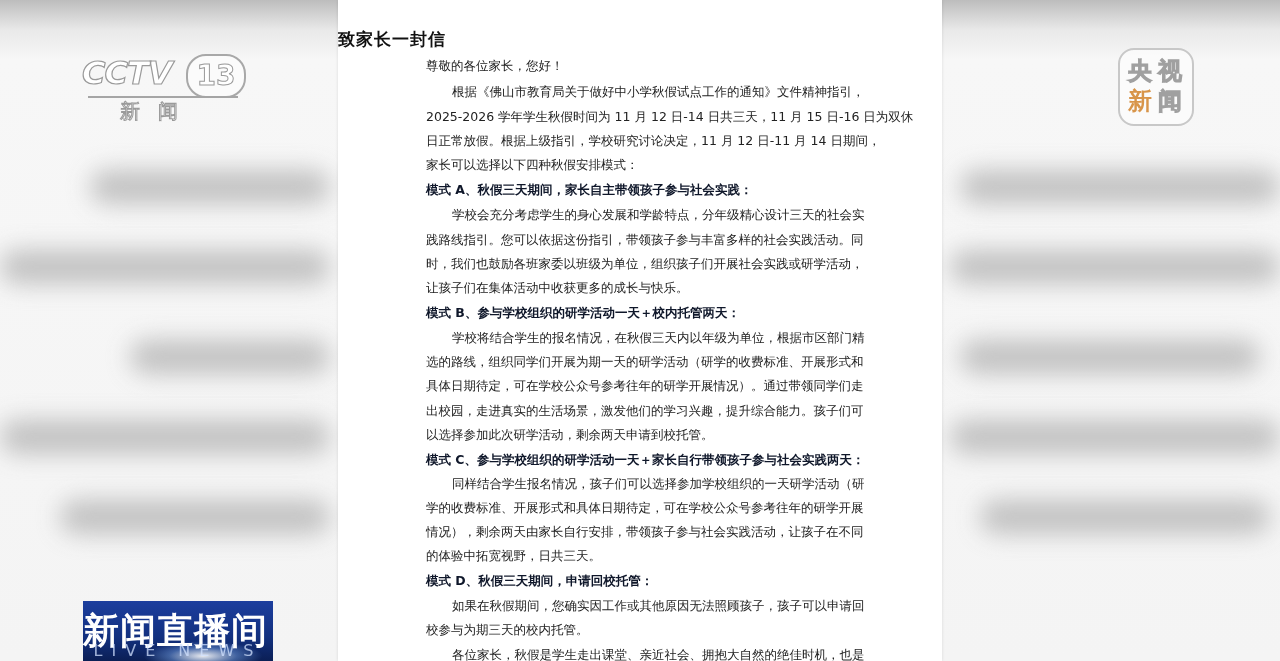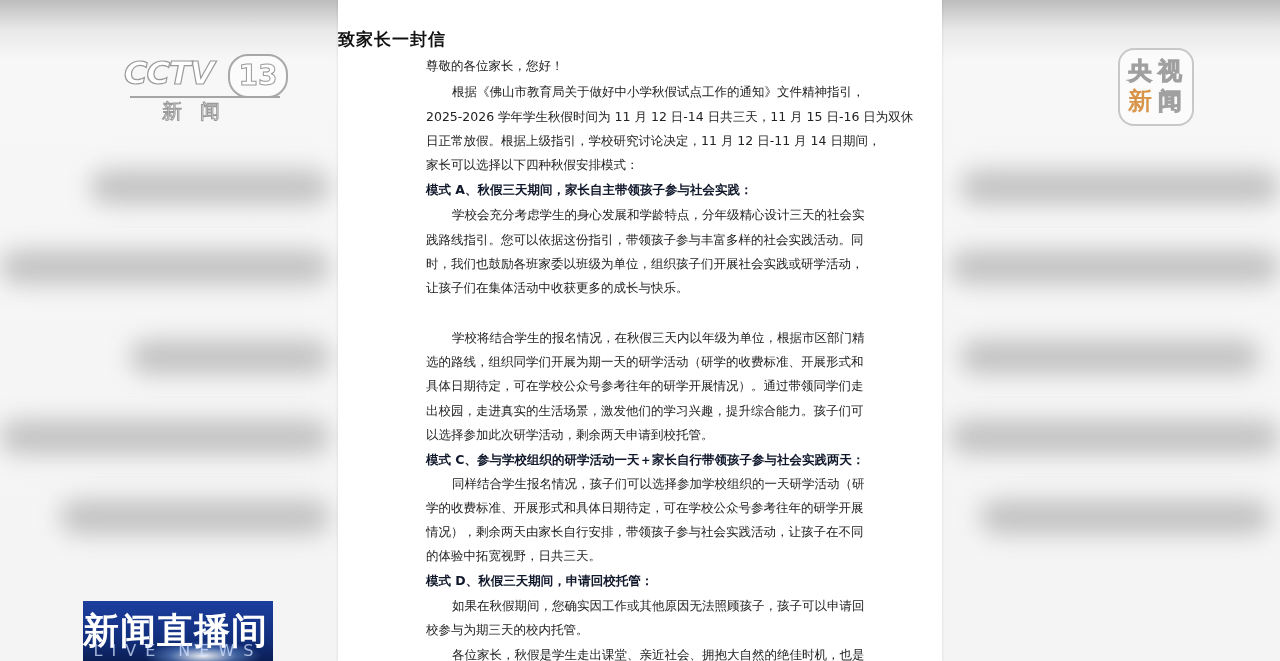--- a/index.html
+++ b/index.html
@@ -31,21 +31,20 @@
     position: absolute; left: 88px; font-size: 12.5px; white-space: nowrap;
     line-height: 20px; color: #222;
   }
   .line.indent { left: 114px; }
   .line.bold { font-weight: bold; color: #0f172a; }
 
   
   .cctv {
     position: absolute; left: 82px; top: 52px; width: 165px; height: 72px;
     color: #f2f2f2;
-    margin-left: 42px;
   }
   .cctv-word {
     position: absolute; left: 0; top: 2px; font-size: 32px; font-weight: bold; letter-spacing: -1px;
     color: rgba(255,255,255,0.92);
     -webkit-text-stroke: 1.2px #9a9a9a;
     font-style: italic;
   }
   .cctv-num {
     position: absolute; left: 104px; top: 2px; width: 56px; height: 40px; border-radius: 20px;
     border: 2px solid #a8a8a8; background: rgba(255,255,255,0.5);
@@ -117,20 +116,21 @@
   <div class="line" style="top:107px">2025-2026 学年学生秋假时间为 11 月 12 日-14 日共三天，11 月 15 日-16 日为双休</div>
   <div class="line" style="top:131px">日正常放假。根据上级指引，学校研究讨论决定，11 月 12 日-11 月 14 日期间，</div>
   <div class="line" style="top:155px">家长可以选择以下四种秋假安排模式：</div>
 
   <div class="line bold" style="top:180px">模式 A、秋假三天期间，家长自主带领孩子参与社会实践：</div>
   <div class="line indent" style="top:205px">学校会充分考虑学生的身心发展和学龄特点，分年级精心设计三天的社会实</div>
   <div class="line" style="top:230px">践路线指引。您可以依据这份指引，带领孩子参与丰富多样的社会实践活动。同</div>
   <div class="line" style="top:254px">时，我们也鼓励各班家委以班级为单位，组织孩子们开展社会实践或研学活动，</div>
   <div class="line" style="top:278px">让孩子们在集体活动中收获更多的成长与快乐。</div>
 
+  <div class="line bold" style="top:303px">模式 B、参与学校组织的研学活动一天＋校内托管两天：</div>
   <div class="line indent" style="top:328px">学校将结合学生的报名情况，在秋假三天内以年级为单位，根据市区部门精</div>
   <div class="line" style="top:352px">选的路线，组织同学们开展为期一天的研学活动（研学的收费标准、开展形式和</div>
   <div class="line" style="top:376px">具体日期待定，可在学校公众号参考往年的研学开展情况）。通过带领同学们走</div>
   <div class="line" style="top:401px">出校园，走进真实的生活场景，激发他们的学习兴趣，提升综合能力。孩子们可</div>
   <div class="line" style="top:425px">以选择参加此次研学活动，剩余两天申请到校托管。</div>
 
   <div class="line bold" style="top:450px">模式 C、参与学校组织的研学活动一天＋家长自行带领孩子参与社会实践两天：</div>
   <div class="line indent" style="top:474px">同样结合学生报名情况，孩子们可以选择参加学校组织的一天研学活动（研</div>
   <div class="line" style="top:498px">学的收费标准、开展形式和具体日期待定，可在学校公众号参考往年的研学开展</div>
   <div class="line" style="top:522px">情况），剩余两天由家长自行安排，带领孩子参与社会实践活动，让孩子在不同</div>

